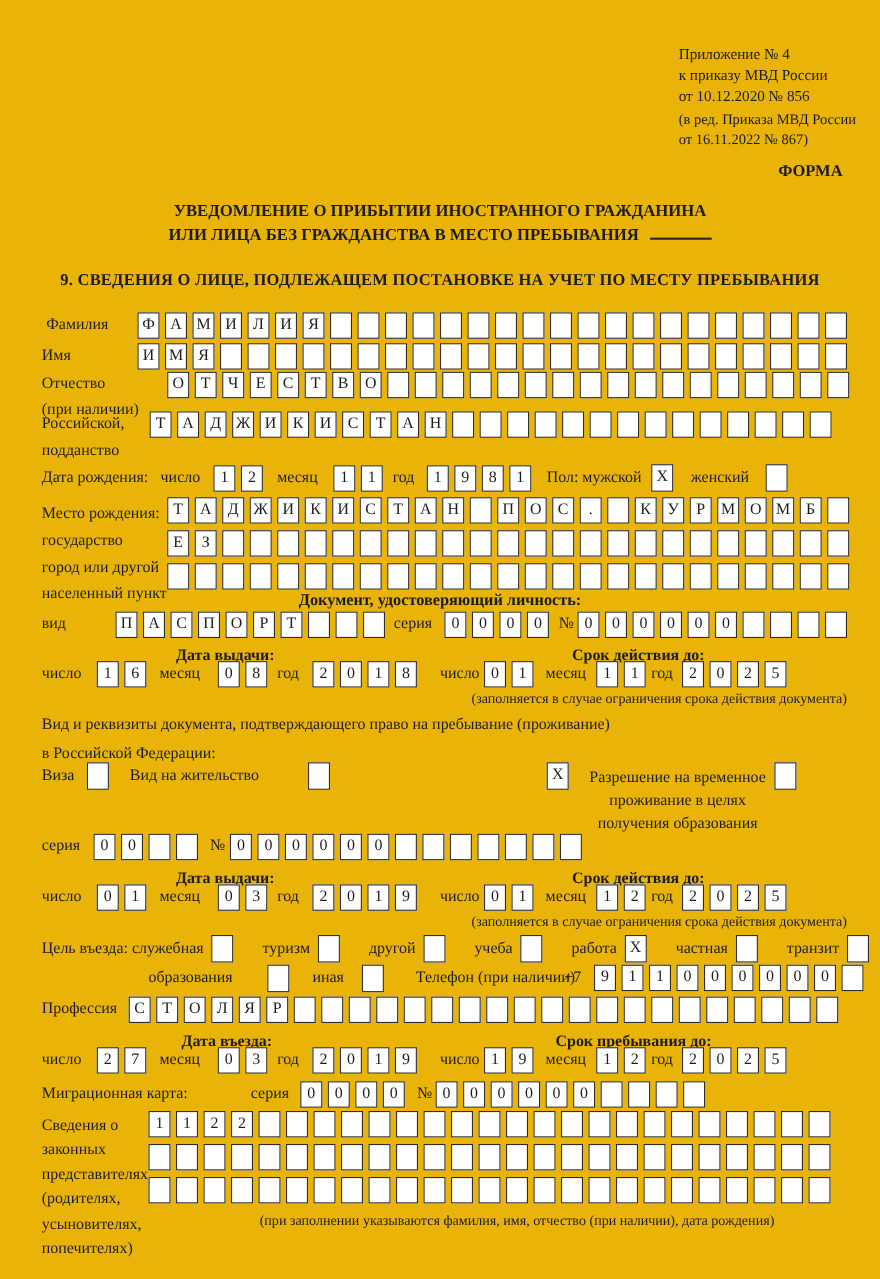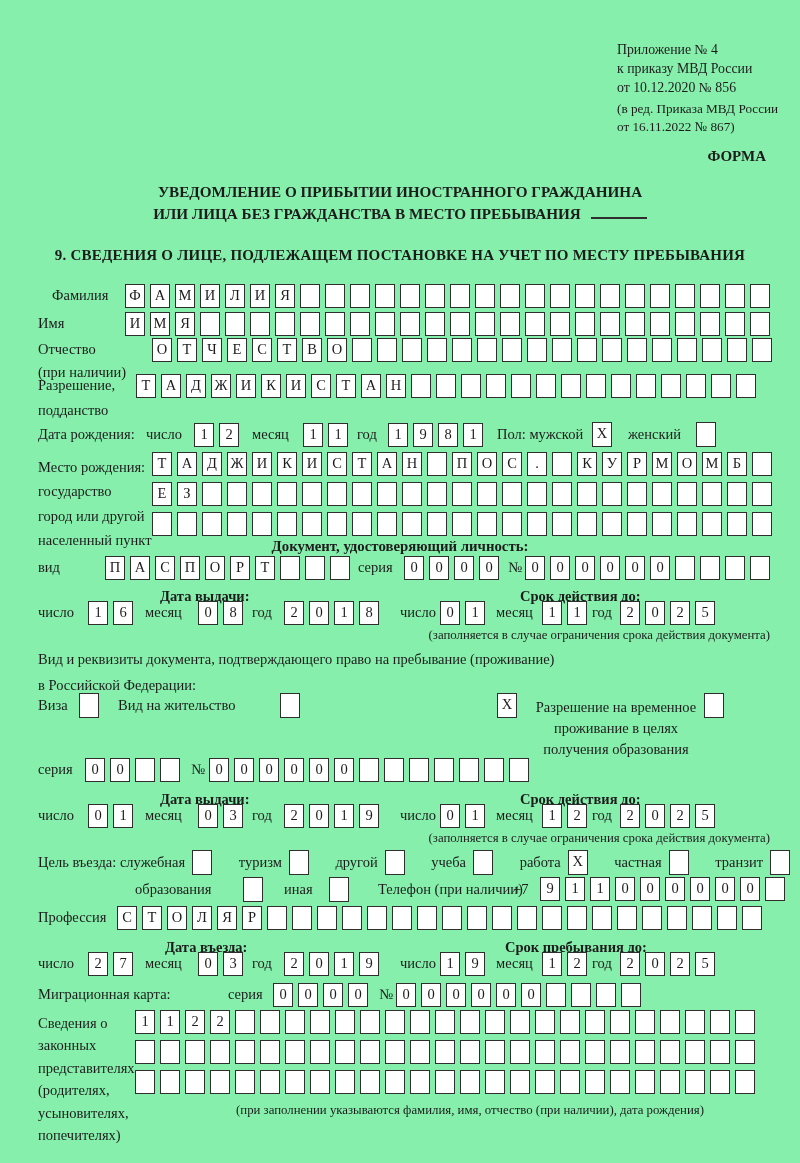--- a/index.html
+++ b/index.html
@@ -1,17 +1,17 @@
 <!DOCTYPE html>
 <html><head>
 <meta charset="utf-8">
 <style>
   html,body{margin:0;padding:0;background:#ffffff;}
   .page{
-    position:relative;width:800px;height:1163px;background:#86efac;
+    position:relative;width:800px;height:1163px;background:#eab308;
     color:#1c1c1c;font-family:"Liberation Serif","DejaVu Serif",serif;
     font-size:14.5px;overflow:hidden;
   }
   .abs{position:absolute;white-space:nowrap;}
   .b{font-weight:bold;}
   .ctr{left:0;width:100%;text-align:center;}
   .small{font-size:12.8px;}
   .cells{display:inline-flex;}
   .cell{
     flex:0 0 auto;box-sizing:border-box;width:20px;height:24px;
@@ -44,21 +44,21 @@
     <div>от 16.11.2022 № 867)</div>
   </div>
   <div class="abs b" style="left:0;top:148px;width:766px;text-align:right;font-size:15px;">ФОРМА</div>
 
   <div class="abs ctr b" style="top:183px;font-size:15.2px;">УВЕДОМЛЕНИЕ О ПРИБЫТИИ ИНОСТРАННОГО ГРАЖДАНИНА</div>
   <div class="abs ctr b" style="top:205px;font-size:15.2px;">
     <span>ИЛИ ЛИЦА БЕЗ ГРАЖДАНСТВА В МЕСТО ПРЕБЫВАНИЯ</span><span class="t-underline"></span>
   </div>
   <div class="abs ctr b" style="top:247px;font-size:15px;letter-spacing:0.2px;">9. СВЕДЕНИЯ О ЛИЦЕ, ПОДЛЕЖАЩЕМ ПОСТАНОВКЕ НА УЧЕТ ПО МЕСТУ ПРЕБЫВАНИЯ</div>
 
-  <span class="abs" style="left:52px;top:287px;">Фамилия</span>
+  <span class="abs" style="left:42px;top:287px;">Фамилия</span>
   <span class="abs cells" style="left:125px;top:284px;">
       <span class="cell">Ф</span>
       <span class="cell">А</span>
       <span class="cell">М</span>
       <span class="cell">И</span>
       <span class="cell">Л</span>
       <span class="cell">И</span>
       <span class="cell">Я</span>
       <span class="cell"></span>
       <span class="cell"></span>
@@ -134,21 +134,21 @@
       <span class="cell"></span>
       <span class="cell"></span>
       <span class="cell"></span>
       <span class="cell"></span>
       <span class="cell"></span>
       <span class="cell"></span>
       <span class="cell"></span>
       <span class="cell"></span>
     </span>
 
-  <span class="abs" style="left:38px;top:377px;">Разрешение,</span>
+  <span class="abs" style="left:38px;top:377px;">Российской,</span>
   <span class="abs" style="left:38px;top:402px;">подданство</span>
   <span class="abs cells" style="left:136px;top:374px;">
       <span class="cell">Т</span>
       <span class="cell">А</span>
       <span class="cell">Д</span>
       <span class="cell">Ж</span>
       <span class="cell">И</span>
       <span class="cell">К</span>
       <span class="cell">И</span>
       <span class="cell">С</span>

